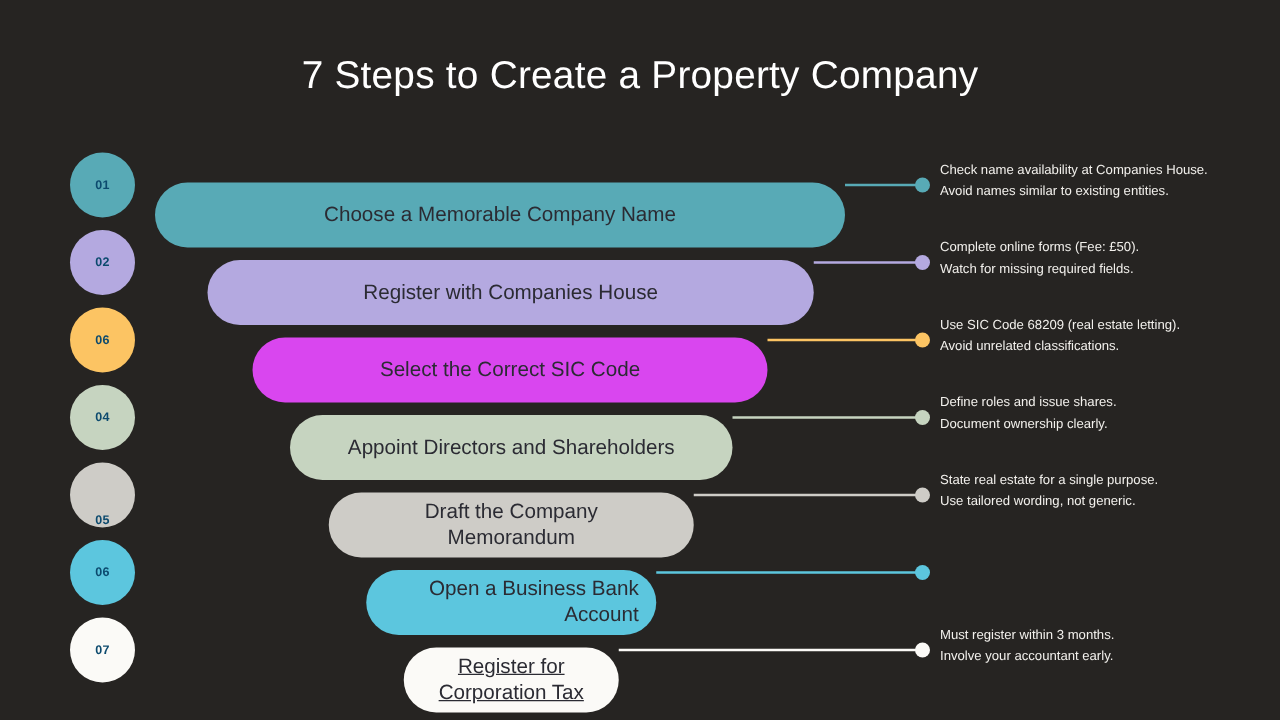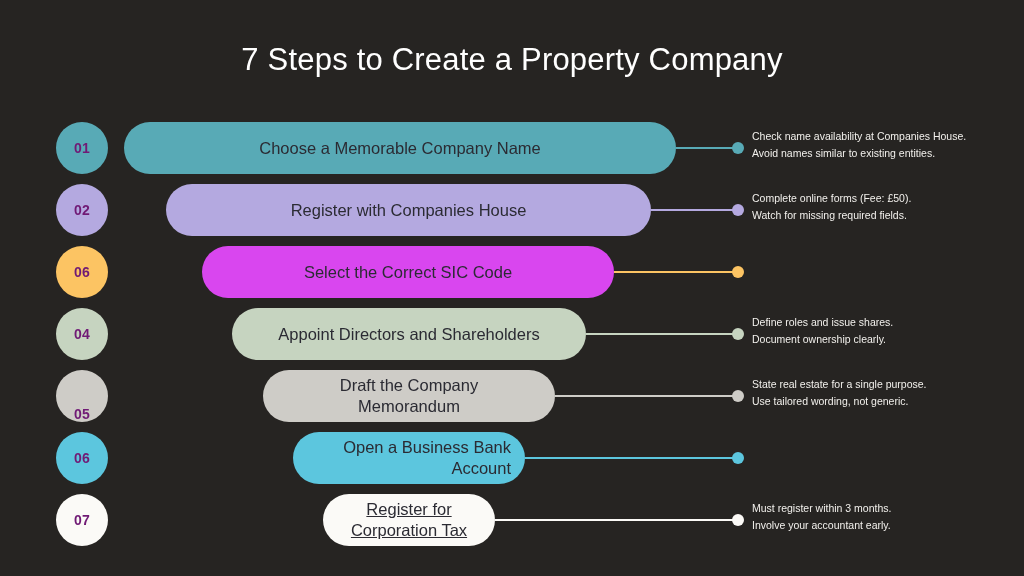--- a/index.html
+++ b/index.html
@@ -50,40 +50,41 @@
   .badge {
     position: absolute;
     left: 56px;
     top: 0px;
     width: 52px;
     height: 52px;
     border-radius: 50%;
     display: flex;
     align-items: center;
     justify-content: center;
-    font-size: 14px;
+    font-size: 10px;
     font-weight: 700;
-    color: #701a75;
+    color: #0c4a6e;
     letter-spacing: 0.3px;
   }
 
   .pill {
     position: absolute;
     height: 52px;
     border-radius: 26px;
     display: flex;
     align-items: center;
     justify-content: center;
     text-align: center;
     color: #2B2B33;
     font-size: 16.5px;
     line-height: 21px;
     font-weight: 400;
     padding: 0 14px;
     box-sizing: border-box;
+    margin-top: 24px;
   }
 
   .connector {
     position: absolute;
     top: 25px;
     height: 2px;
   }
 
   .conn-dot {
     position: absolute;
@@ -145,20 +146,24 @@
 
     <div class="step-row">
       <div class="badge" style="background: rgb(252, 196, 99);">
         <span>06</span>
       </div>
       <div class="pill" style="left: 202px; width: 412px; background: #d946ef;">
         <span>Select the Correct SIC Code</span>
       </div>
       <div class="connector" style="left: 614px; width: 122px; background: rgb(252, 196, 99);"></div>
       <div class="conn-dot" style="left: 732px; background: rgb(252, 196, 99);"></div>
+      <div class="note">
+        <span class="line">Use SIC Code 68209 (real estate letting).</span>
+        <span class="line">Avoid unrelated classifications.</span>
+      </div>
     </div>
 
     <div class="step-row">
       <div class="badge" style="background: rgb(198, 212, 192);">
         <span>04</span>
       </div>
       <div class="pill" style="left: 232px; width: 354px; background: rgb(198, 212, 192); justify-content: center;">
         <span>Appoint Directors and Shareholders</span>
       </div>
       <div class="connector" style="left: 586px; width: 150px; background: rgb(198, 212, 192);"></div>

